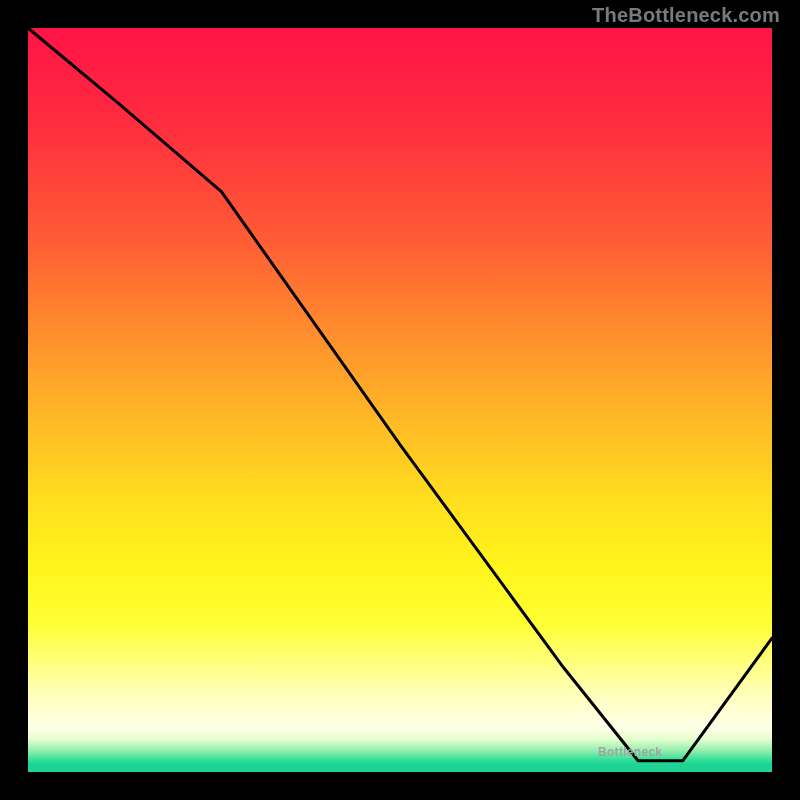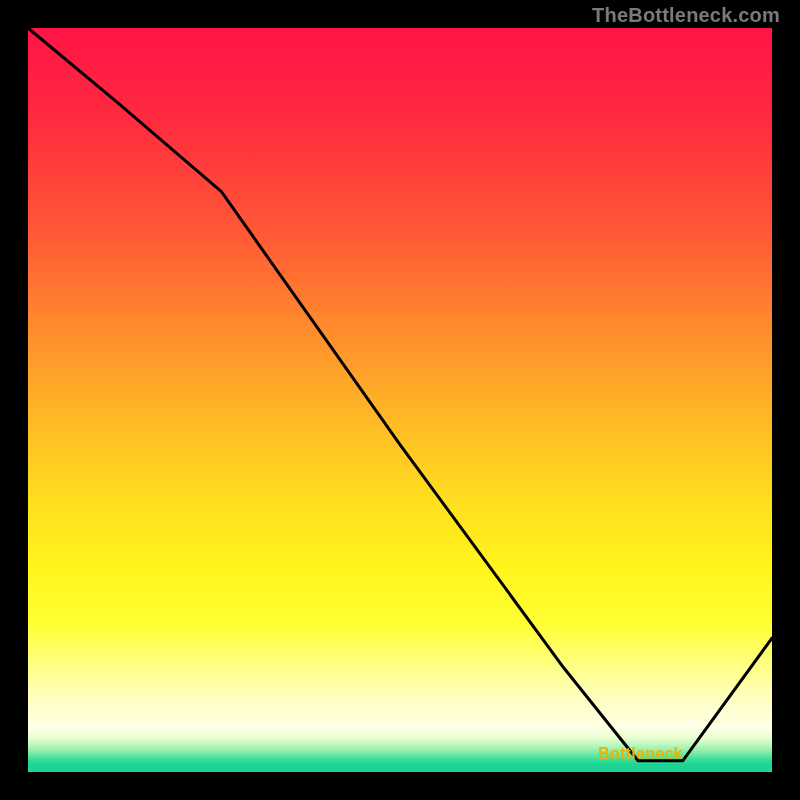--- a/index.html
+++ b/index.html
@@ -51,23 +51,23 @@
       #9bf0b0 97%,
       #38e09a 98.3%,
       #1dd494 99%,
       #1dd494 100%
     );
   }
   .bottleneck-label {
     position: absolute;
     left: 598px;
     top: 745px;
-    font-size: 16px;
+    font-size: 12px;
     font-weight: 700;
-    color: #eab308;
+    color: #a3a3a3;
     letter-spacing: 0.3px;
     user-select: none;
     white-space: nowrap;
   }
   svg.curve {
     position: absolute;
     left: 28px;
     top: 28px;
     width: 744px;
     height: 744px;

